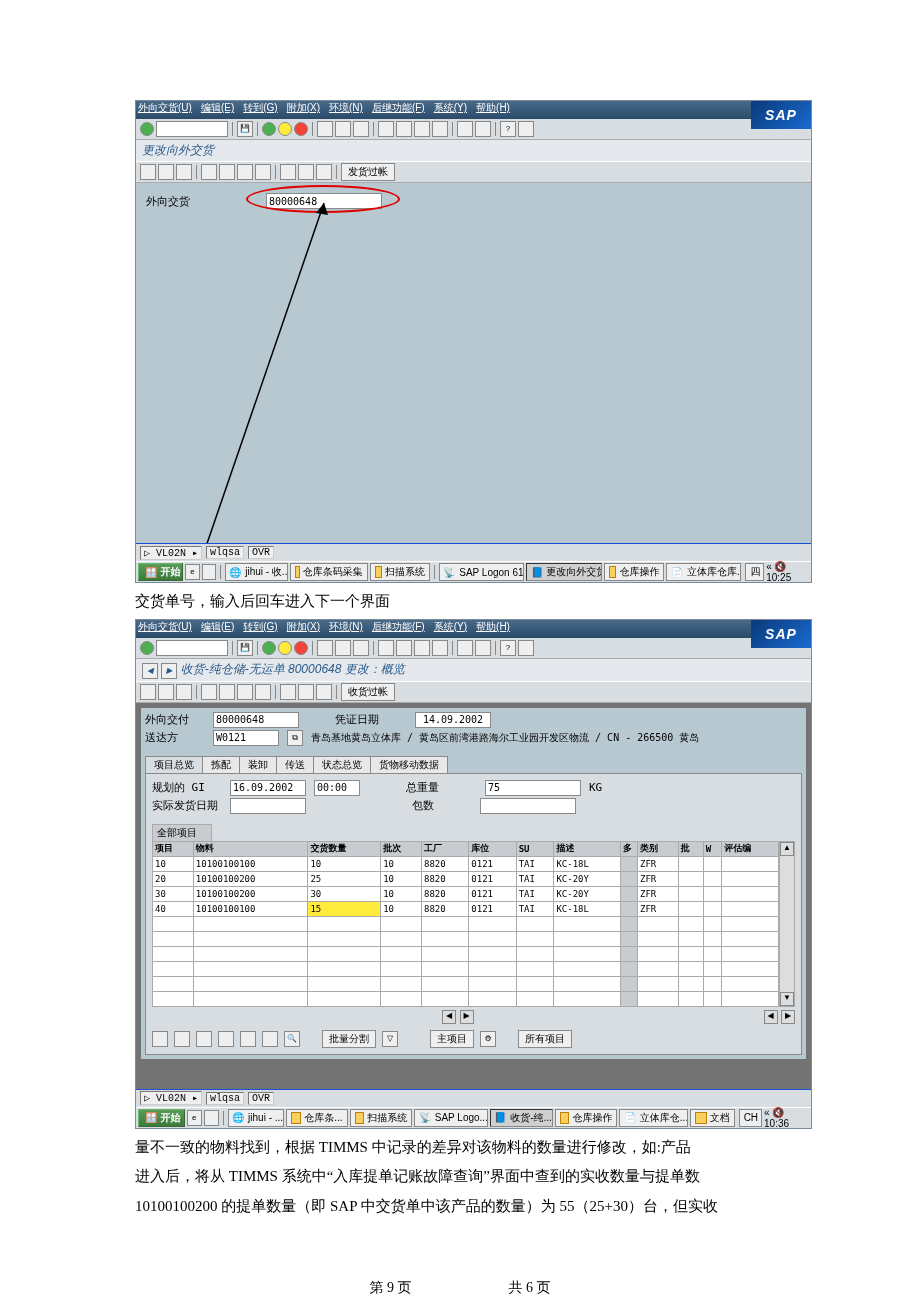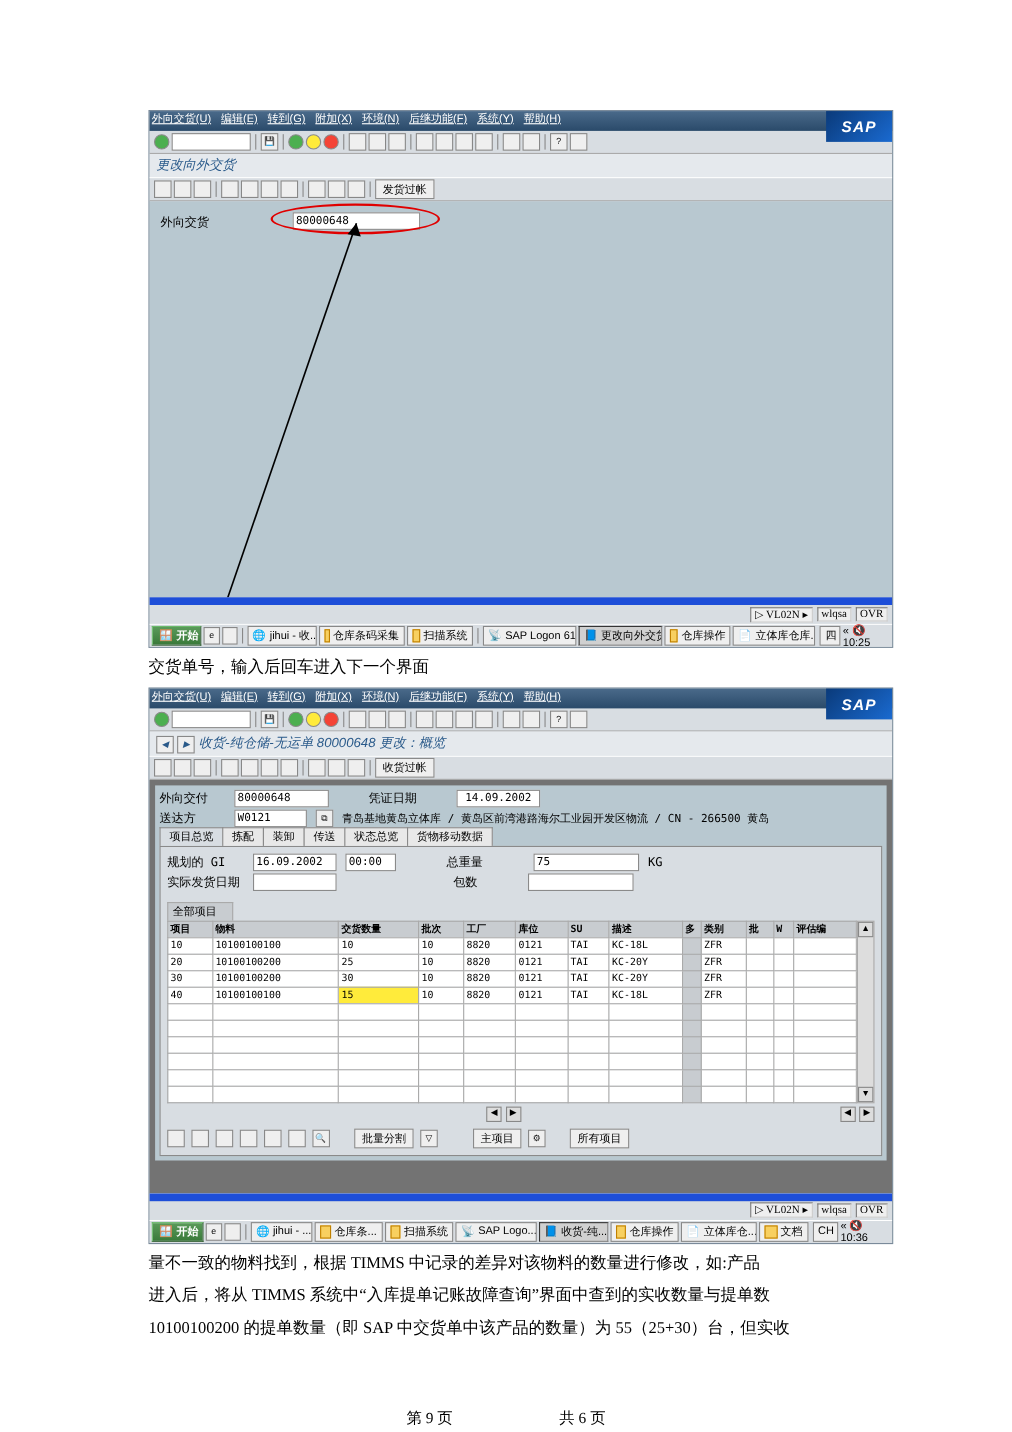--- a/index.html
+++ b/index.html
@@ -16,31 +16,31 @@
   .subtitle{background:#e5e9ed;padding:2px 6px;font-size:12px;color:#2a5a8a;font-style:italic}
   .toolbar2{height:20px;background:#d8dde2;border-top:1px solid #fff;border-bottom:1px solid #aaa;display:flex;align-items:center;padding:0 4px;gap:2px}
   .tb-btn{border:1px solid #8a8a8a;background:#efefef;padding:0 6px;height:16px;font-size:10px;display:flex;align-items:center}
   .sap-input{background:#fff;border:1px solid #8a8a8a;height:14px;font-size:10px;padding:0 2px;font-family:monospace}
   .body1{background:#b8c8d0;height:340px;position:relative;padding:10px}
   .field-row{display:flex;align-items:center;gap:8px;font-size:11px;font-family:"SimSun",monospace}
   .circle{position:absolute;border:2px solid #e00000;border-radius:50%;width:150px;height:24px;left:110px;top:2px}
   .arrow-svg{position:absolute;left:0;top:0;pointer-events:none}
   .body2{background:#737373;position:relative;padding:5px 5px 30px 5px}
   .body2-top{background:#b8c8d0;padding:4px}
-  .tabs{display:flex;}
+  .tabs{display:flex;margin-top:10px}
   .tab{border:1px solid #8a8a8a;border-bottom:none;background:#e8e8e8;padding:1px 8px;font-size:10px;margin-right:-1px}
   .tab.active{background:#d8dde2}
   .tab-body{border:1px solid #8a8a8a;background:#d8dde2;padding:6px}
   .grid{width:100%;border-collapse:collapse;font-size:9px;font-family:monospace}
   .grid th,.grid td{border:1px solid #aaa;padding:0 2px;height:14px;background:#fff;text-align:left}
   .grid th{background:#c8ccd0}
   .highlight-cell{background:#ffeb3b !important}
   .scroll-stub{display:flex;justify-content:space-between}
   .sb-arrow{width:12px;height:12px;background:#ddd;border:1px solid #888;font-size:8px;text-align:center}
-  .statusbar{position:relative;bottom:0;height:17px;background:#d8dde2;border-top:7px solid #1d4ed8;display:flex;justify-content:flex-end;align-items:center;font-size:10px;font-family:Liberation Serif, serif;gap:4px;padding:0 4px}
+  .statusbar{position:relative;bottom:0;height:17px;background:#d8dde2;border-top:1px solid #1d4ed8;display:flex;align-items:center;font-size:10px;font-family:Liberation Mono, monospace;gap:4px;padding:0 4px}
   .status-cell{border:1px inset #ccc;padding:0 3px;background:#efefef}
   .taskbar{height:20px;background:#d8dde2;border-top:1px solid #fff;display:flex;align-items:center;font-size:10px;gap:2px;padding:0 2px}
   .task-btn{border:1px solid #888;background:#efefef;height:16px;padding:0 4px;display:flex;align-items:center;gap:3px;font-size:10px;white-space:nowrap;overflow:hidden}
   .task-btn.pressed{border:1px inset #888;background:#d0d0d0}
   .start{background:linear-gradient(#5a9a5a,#3a7a3a);color:#fff;border:1px outset #6aba6a;font-weight:bold;padding:0 6px}
   .folder-i{width:12px;height:10px;background:#f8d060;border:1px solid #c08000}
   .body-text{font-size:15px;line-height:1.7;font-family:"SimSun";margin:4px 0}
   .footer{text-align:center;font-size:14px;margin-top:60px;font-family:"SimSun"}
   .sep{display:inline-block;width:1px;height:14px;background:#888;margin:0 2px}
   .icon-stub{width:14px;height:14px;border:1px solid #888;background:#efefef;font-size:8px;text-align:center;line-height:14px}

